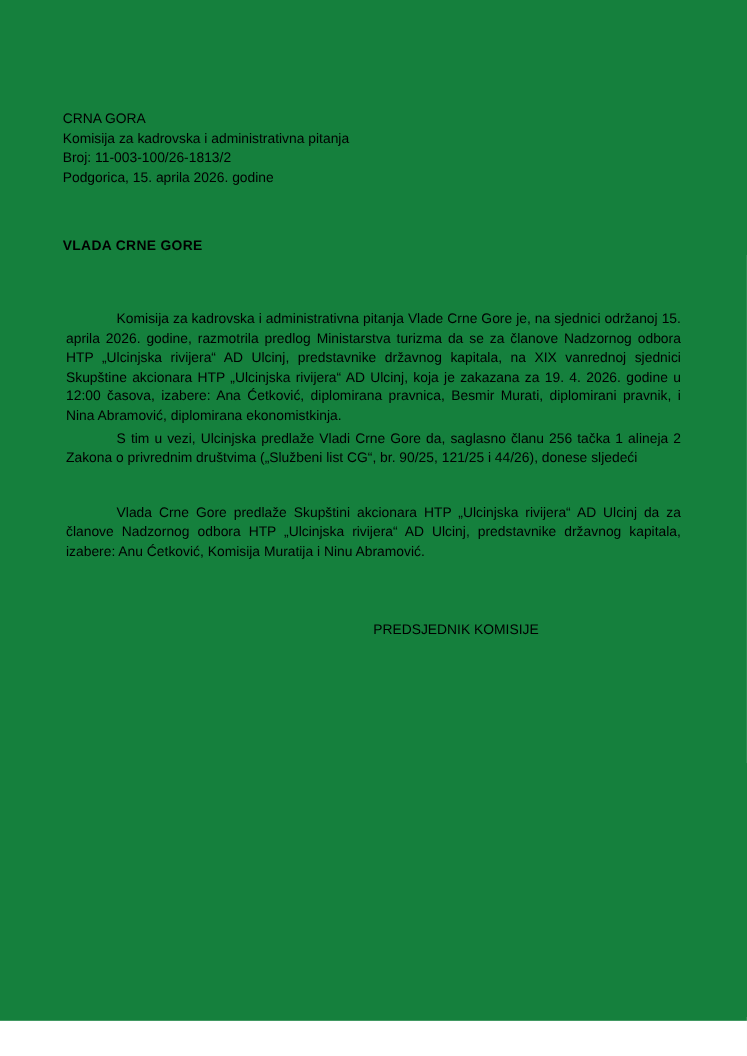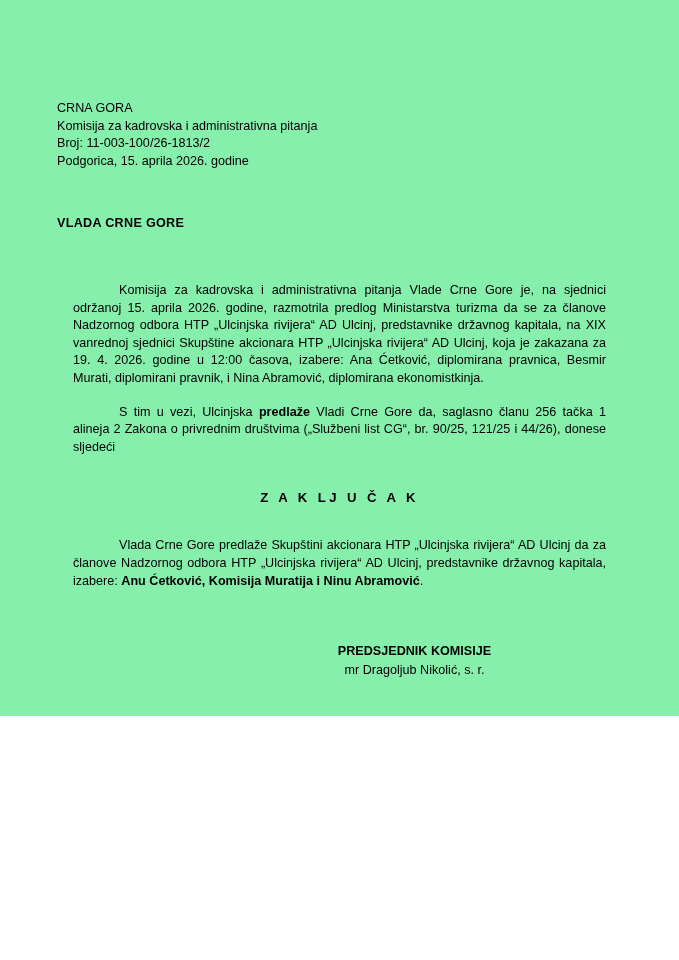--- a/index.html
+++ b/index.html
@@ -13,22 +13,22 @@
     font-family: "Liberation Sans", sans-serif;
     color: #000000;
     position: relative;
     overflow: hidden;
   }
   .page {
     position: absolute;
     top: 0;
     left: 0;
     width: 679px;
-    height: 716px;
-    background: #86efac;
+    height: 928px;
+    background: #15803d;
     box-sizing: border-box;
     padding: 100px 57px 0 57px;
   }
   .header-block {
     font-size: 12.6px;
     line-height: 17.5px;
   }
   .header-line {
     white-space: pre;
   }
@@ -43,21 +43,21 @@
     letter-spacing: 0.3px;
   }
   .body-block {
     margin-top: 52px;
     font-size: 12.6px;
     line-height: 17.6px;
     text-align: justify;
   }
   .para {
     text-indent: 46px;
-    margin: 16px;
+    margin: 3px;
   }
   .para + .para {
     margin-top: 0px;
   }
   .title-zakljucak {
     text-align: center;
     font-weight: bold;
     font-size: 13.2px;
     letter-spacing: 3.4px;
     margin-top: 34px;
@@ -68,51 +68,49 @@
     line-height: 17.6px;
     text-align: justify;
   }
   .signature-block {
     margin-top: 52px;
     text-align: center;
     font-size: 12.6px;
     line-height: 19px;
   }
   .signature-block .sig-title {
-    font-weight: bold;
+    font-weight: normal;
     padding-left: 150px;
   }
   .signature-block .sig-name {
     padding-left: 150px;
   }
-  b { font-weight: bold; }
+  b { font-weight: normal; }
 </style>
 </head>
 <body>
 
 <div class="page">
 
   <div class="header-block">
     <div class="header-line">CRNA GORA</div>
     <div class="header-line bold">Komisija za kadrovska i administrativna pitanja</div>
     <div class="header-line">Broj: 11-003-100/26-1813/2</div>
     <div class="header-line">Podgorica, 15. aprila 2026. godine</div>
   </div>
 
   <div class="addressee">VLADA CRNE GORE</div>
 
   <div class="body-block">
     <p class="para">Komisija za kadrovska i administrativna pitanja Vlade Crne Gore je, na sjednici održanoj 15. aprila 2026. godine, razmotrila predlog Ministarstva turizma da se za članove Nadzornog odbora HTP „Ulcinjska rivijera“ AD Ulcinj, predstavnike državnog kapitala, na XIX vanrednoj sjednici Skupštine akcionara HTP „Ulcinjska rivijera“ AD Ulcinj, koja je zakazana za 19. 4. 2026. godine u 12:00 časova, izabere: Ana Ćetković, diplomirana pravnica, Besmir Murati, diplomirani pravnik, i Nina Abramović, diplomirana ekonomistkinja.</p>
     <p class="para"><span>S tim u vezi, Ulcinjska </span><b>predlaže</b><span> Vladi Crne Gore da, saglasno članu 256 tačka 1 alineja 2 Zakona o privrednim društvima („Službeni list CG“, br. 90/25, 121/25 i 44/26), donese sljedeći</span></p>
   </div>
 
-  <div class="title-zakljucak">Z A K LJ U Č A K</div>
 
   <div class="decision-block">
     <p class="para"><span>Vlada Crne Gore predlaže Skupštini akcionara HTP „Ulcinjska rivijera“ AD Ulcinj da za članove Nadzornog odbora HTP „Ulcinjska rivijera“ AD Ulcinj, predstavnike državnog kapitala, izabere: </span><b>Anu Ćetković, Komisija Muratija i Ninu Abramović</b><span>.</span></p>
   </div>
 
   <div class="signature-block">
     <div class="sig-title">PREDSJEDNIK KOMISIJE</div>
-    <div class="sig-name">mr Dragoljub Nikolić, s. r.</div>
   </div>
 
 </div>
 
 </body></html>

